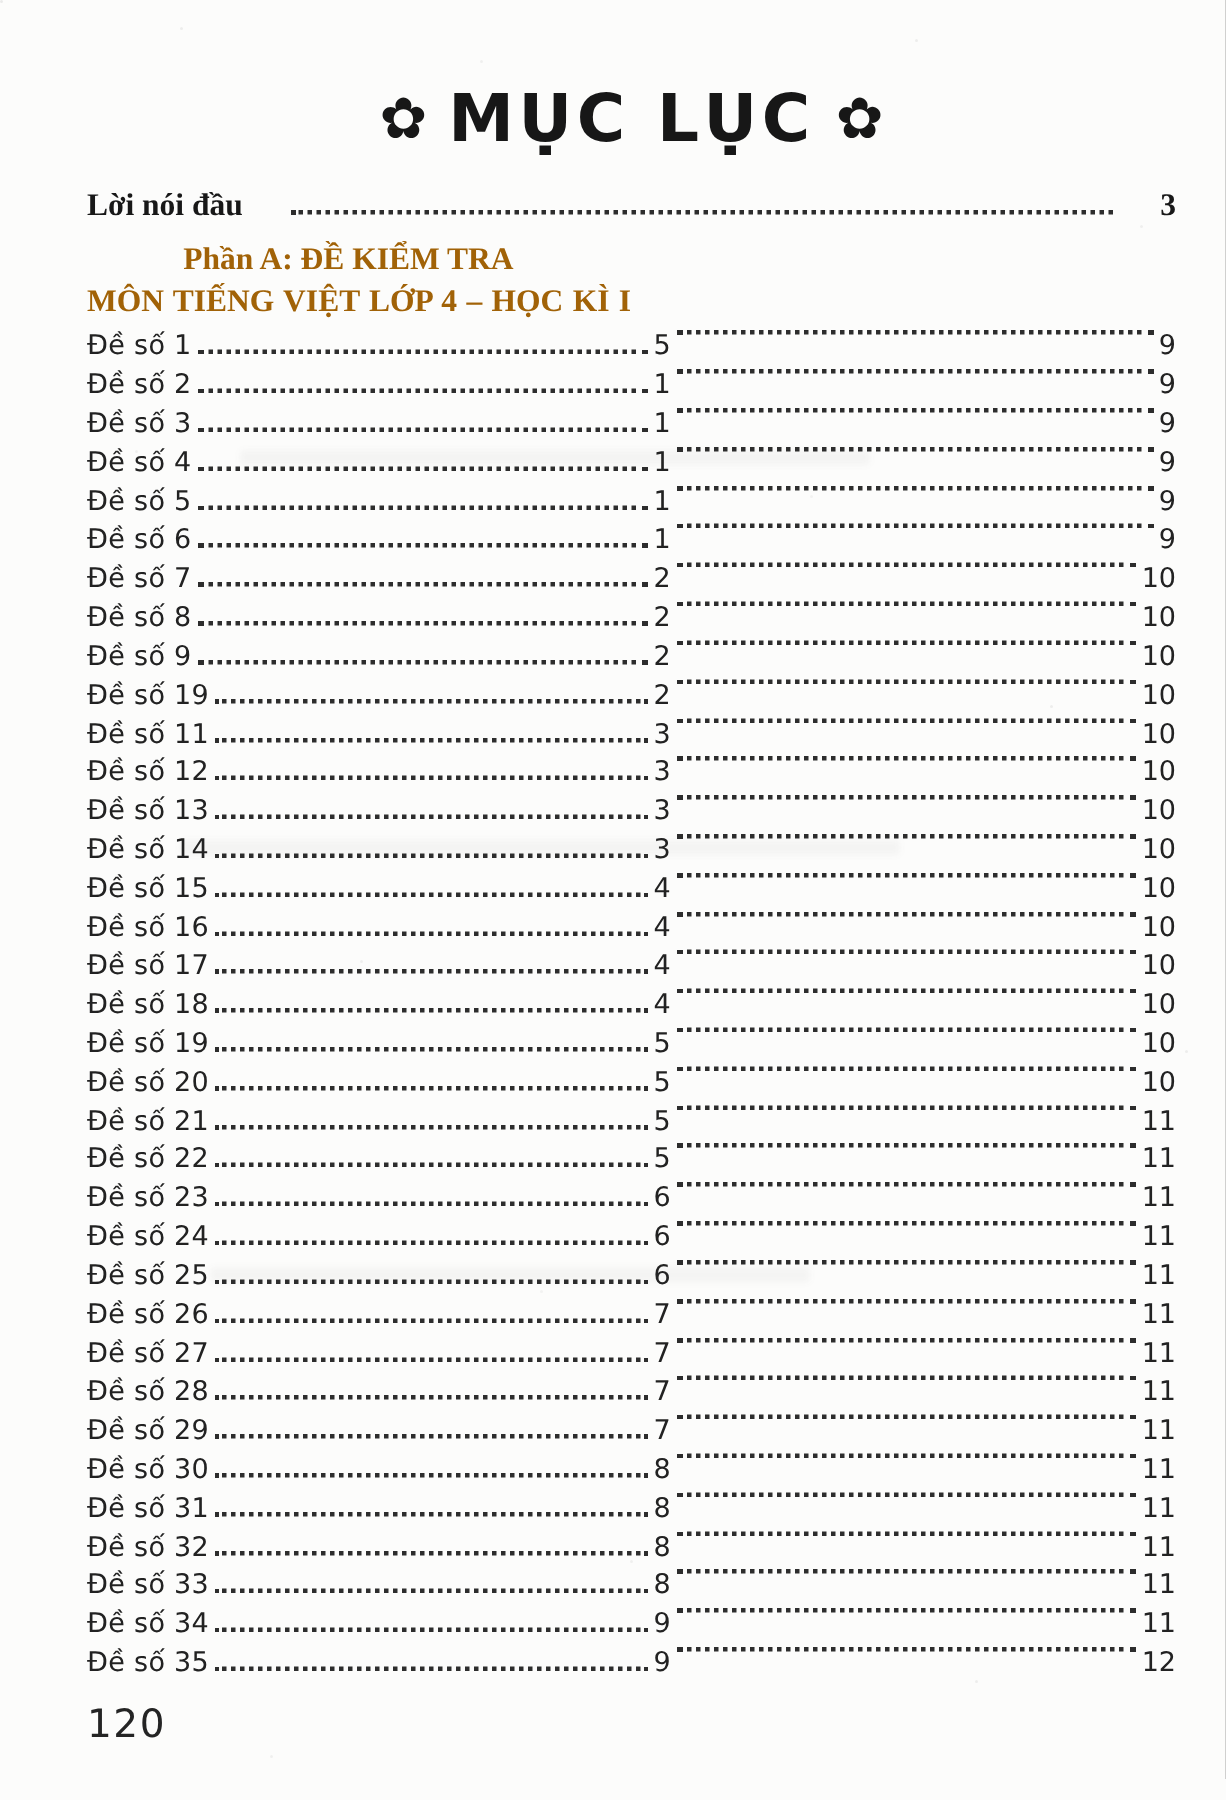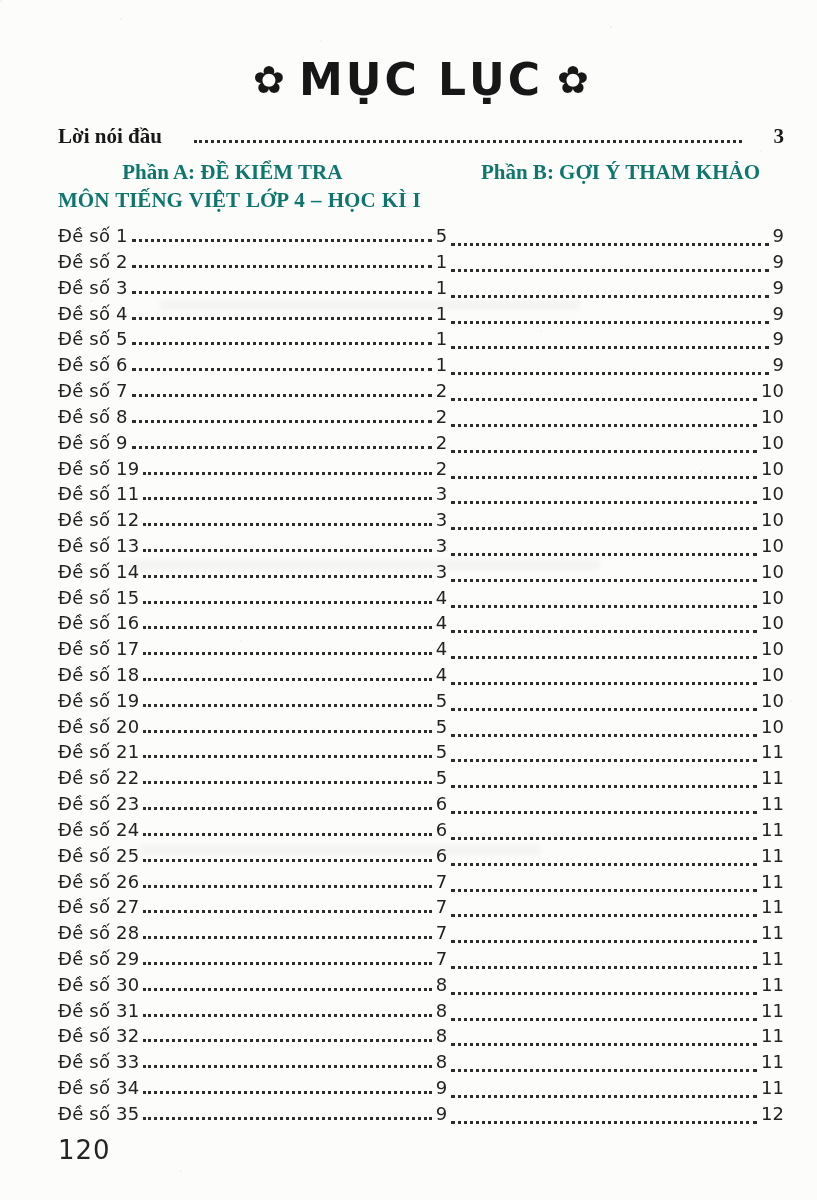--- a/index.html
+++ b/index.html
@@ -61,31 +61,31 @@
     display:inline-block;
     border-bottom:3px dotted #2d2d2d;
     margin:0 4px;
     min-width:12px;
   }
   .lead-row .pg{font-family:"Liberation Serif","DejaVu Serif",serif;}
 
   .sections{
     display:flex;justify-content:space-between;align-items:flex-start;
     font-family:"Liberation Serif","DejaVu Serif",serif;
-    font-weight:bold;font-size:21px;color:#0f766e;
+    font-weight:bold;font-size:21px;color:#a16207;
     margin-bottom:7px;
   }
   .sec-a{width:48%;}
   .sec-a .l1{text-align:center;white-space:nowrap;}
   .sec-a .l2{text-align:center;white-space:nowrap;margin-top:3px;word-spacing:1px;}
   .sec-b{padding-right:24px;white-space:nowrap;}
 
   .toc-list{}
   .toc-row{
-    display:flex;align-items:flex-end;
+    display:flex;align-items:flex-start;
     height:25.82px;
     font-size:18px;
     color:#222;
   }
   .half-a{
     display:flex;align-items:baseline;
     width:53.6%;flex:none;
   }
   .row-label{white-space:nowrap;letter-spacing:0.2px;}
   .num{white-space:nowrap;}
@@ -113,21 +113,20 @@
     <span>Lời nói đầu</span>
     <span class="leader"></span>
     <span class="pg">3</span>
   </div>
 
   <div class="sections">
     <div class="sec-a">
       <div class="l1">Phần A: ĐỀ KIỂM TRA</div>
       <div class="l2">MÔN TIẾNG VIỆT LỚP 4 – HỌC KÌ I</div>
     </div>
-    <div class="sec-b">Phần B: GỢI Ý THAM KHẢO</div>
   </div>
 
   <div class="toc-list" id="toc-list">
   <div class="toc-row">
     <span class="half-a">
       <span class="row-label">Đề số 1</span>
       <span class="leader"></span>
       <span class="num num-a">5</span>
     </span>
     <span class="leader"></span>

